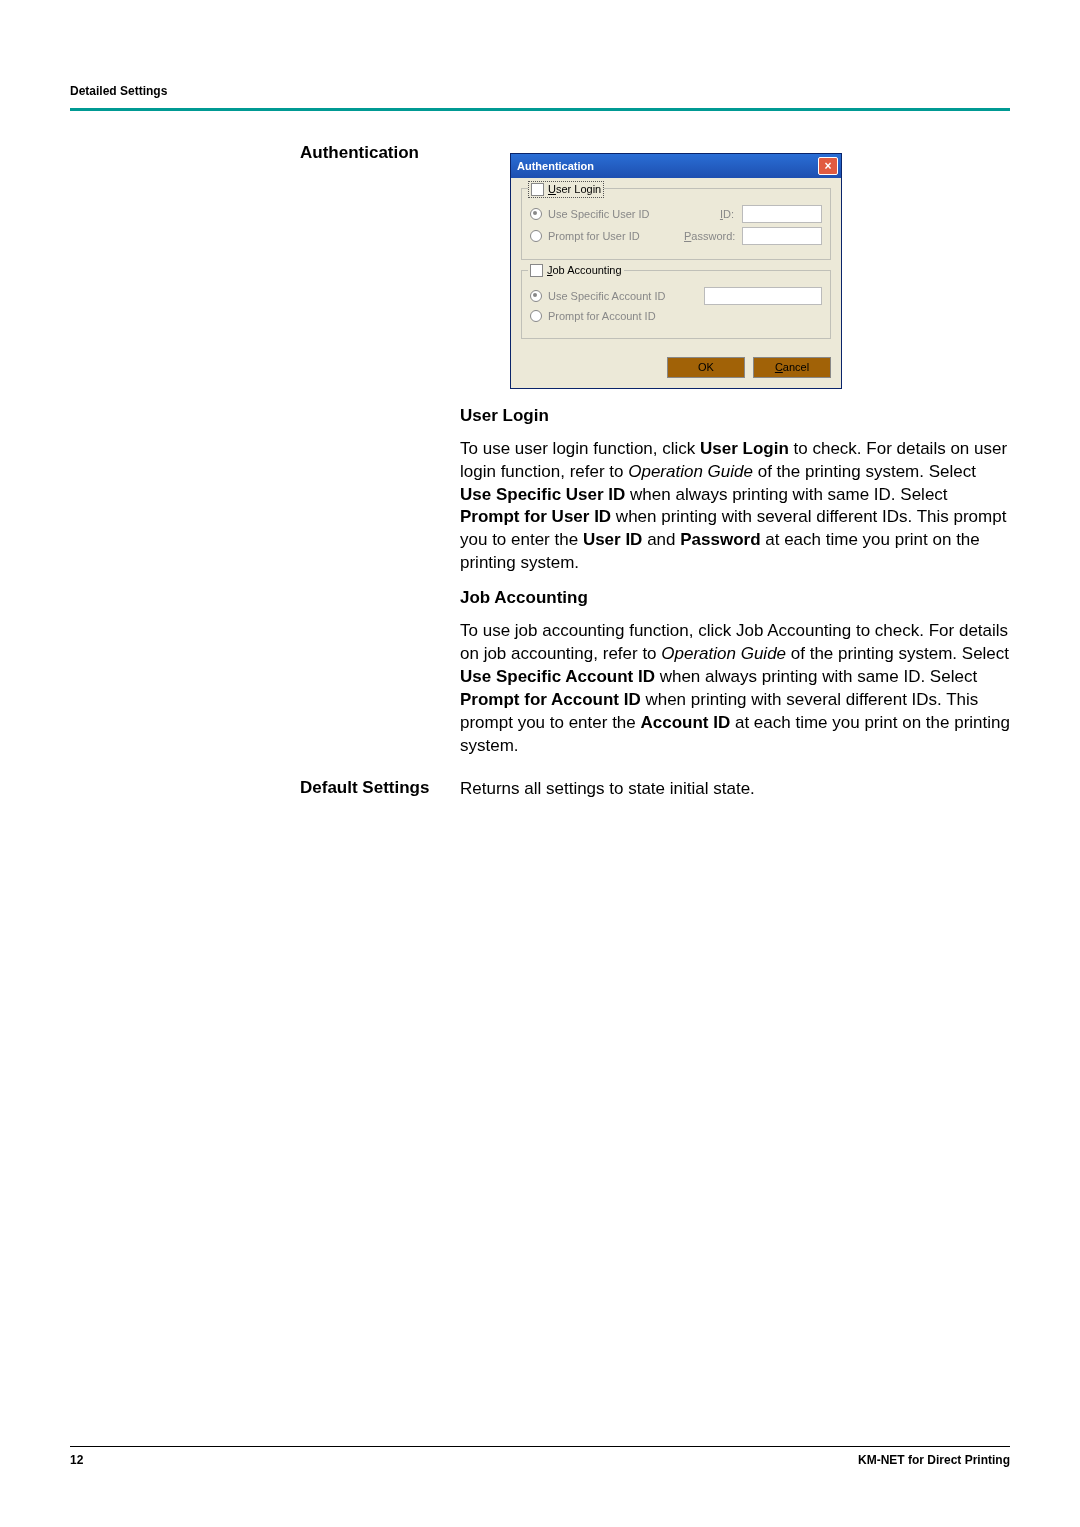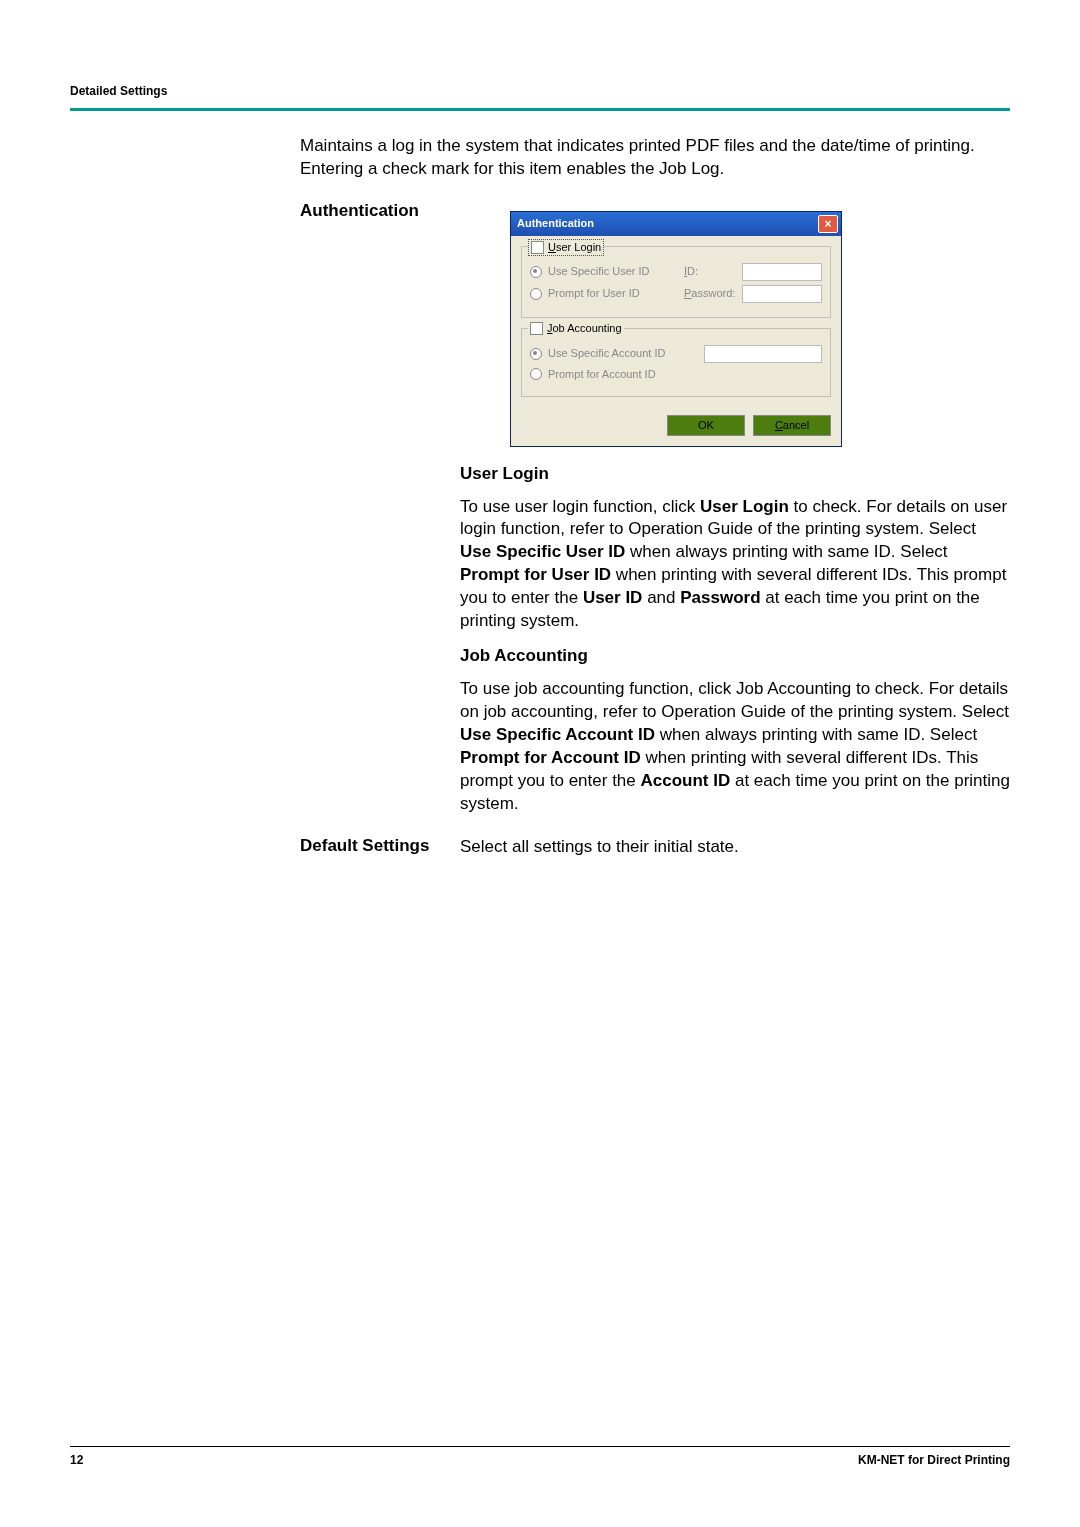--- a/index.html
+++ b/index.html
@@ -47,21 +47,21 @@
     line-height: 1.35;
   }
   .desc-col p {
     margin: 0 0 12px 0;
   }
   .sub-heading {
     font-weight: bold;
     margin: 12px 0 10px 0;
     display: block;
   }
-  .italic { }
+  .italic { font-style: italic; }
   .bold { font-weight: bold; }
 
   
   .dialog {
     width: 330px;
     margin: 10px 0 16px 50px;
     border: 1px solid #0a246a;
     background: #ece9d8;
     font-size: 11px;
     color: #888;
@@ -146,39 +146,40 @@
     margin: 4px 0;
     gap: 4px;
   }
   .opt-col {
     width: 150px;
     display: flex;
     align-items: center;
   }
   .lbl-s {
     width: 50px;
+    text-align: right;
     padding-right: 4px;
   }
   .txt-input {
     flex: 1;
     height: 16px;
     border: 1px solid #bbb;
     background: #fff;
   }
   .dialog-buttons {
     display: flex;
     justify-content: flex-end;
     gap: 8px;
     padding: 0 10px 10px 10px;
   }
   .dlg-btn {
     min-width: 60px;
     text-align: center;
     border: 1px solid #888;
-    background: #4d7c0f;
+    background: #a16207;
     font-size: 11px;
     padding: 2px 8px;
     color: #000;
   }
   .underline-first::first-letter { text-decoration: underline; }
 
   .footer {
     position: absolute;
     bottom: 60px;
     left: 70px;
@@ -202,21 +203,20 @@
 
 <div class="page">
 
   <div class="section-title">Detailed Settings</div>
   <hr class="hr-line">
 
   <div class="content">
 
     <div class="row">
       <div class="desc-col">
-        <p>Maintains a log in the system that indicates printed PDF files and the date/time of printing. Entering a check mark for this item enables the Job Log.</p>
       </div>
     </div>
 
     <div class="row">
       <div class="label-col">Authentication</div>
       <div class="desc-col">
 
         <div class="dialog">
           <div class="titlebar">
             <span>Authentication</span>
@@ -284,21 +284,21 @@
         <span class="sub-heading">Job Accounting</span>
         <p>
           <span>To use job accounting function, click Job Accounting to check. For details on job accounting, refer to </span><span class="italic">Operation Guide</span><span> of the printing system. Select </span><span class="bold">Use Specific Account ID</span><span> when always printing with same ID. Select </span><span class="bold">Prompt for Account ID</span><span> when printing with several different IDs. This prompt you to enter the </span><span class="bold">Account ID</span><span> at each time you print on the printing system.</span>
         </p>
       </div>
     </div>
 
     <div class="row">
       <div class="label-col">Default Settings</div>
       <div class="desc-col">
-        <p>Select all settings to their initial state.</p>
+        <p>Returns all settings to state initial state.</p>
       </div>
     </div>
 
   </div>
 
   <div class="footer">
     <hr class="footer-line">
     <div class="footer-row">
       <span class="pn">12</span>
       <span class="prod">KM-NET for Direct Printing</span>

